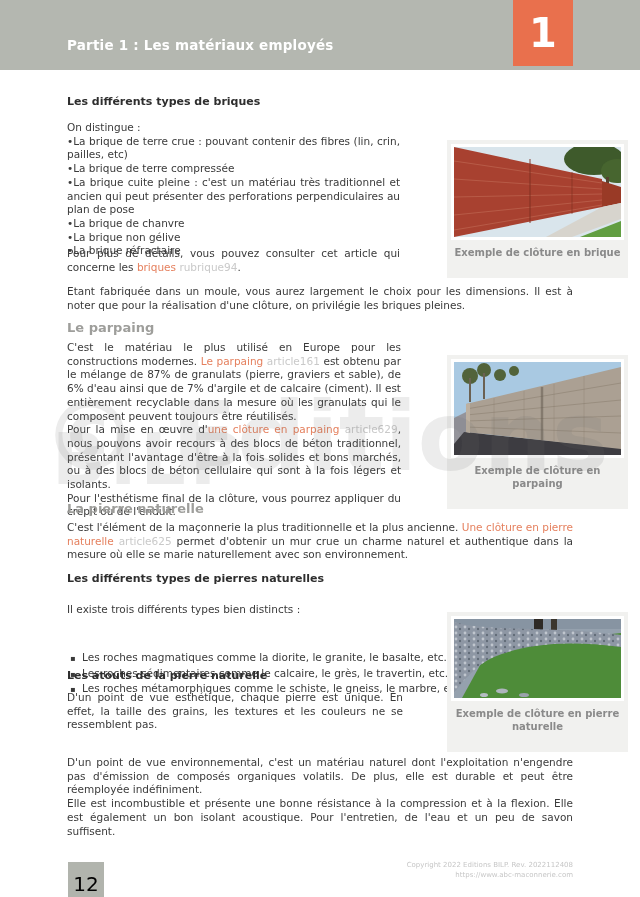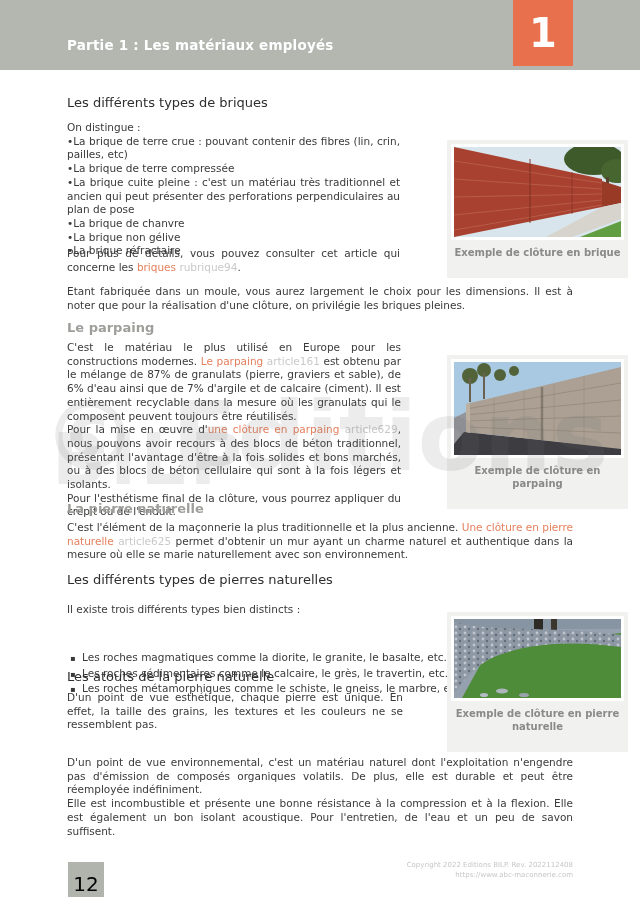--- a/index.html
+++ b/index.html
@@ -16,21 +16,21 @@
                font-size:40px;font-weight:bold;color:#ffffff;}
 
   
   .wm{position:absolute;font-weight:bold;line-height:1;color:rgba(110,110,110,0.13);
       z-index:6;pointer-events:none;white-space:nowrap;}
   .wm1{left:42px;top:389px;font-size:96px;}
   .wm2{left:52px;top:424px;font-size:71px;letter-spacing:4px;}
 
   
   .body{font-size:10.5px;line-height:13.7px;text-align:justify;color:#3a3a3a;}
-  .h3{font-size:13px;font-weight:normal;color:#2e2e2e;}
+  .h3{font-size:11px;font-weight:bold;color:#2e2e2e;}
   .h2{font-size:13px;font-weight:bold;color:#9e9e9b;}
   .link{color:#e5805e;cursor:pointer;}
   .ref{color:#c9c9c9;}
 
   .bullet-item{position:relative;}
   .bullet-item::before{content:"\2022";}
 
   .sq-list .sq-item{position:relative;padding-left:15px;line-height:15.6px;font-size:10.5px;}
   .sq-list .sq-item::before{content:"\25AA";position:absolute;left:3px;font-size:8px;top:1px;}
 
@@ -93,21 +93,21 @@
     </p>
     <p>Pour l'esthétisme final de la clôture, vous pourrez appliquer du crépit ou de l'enduit.</p>
   </div>
 
   <h2 class="abs h2" style="left:67px;top:501px;">La pierre naturelle</h2>
 
   <p class="abs body" style="left:67px;top:521px;width:506px;">
     <span>C'est l'élément de la maçonnerie la plus traditionnelle et la plus ancienne.</span>
     <span class="link">Une clôture en pierre naturelle</span>
     <span class="ref">article625</span>
-    <span>permet d'obtenir un mur ayant un charme naturel et authentique dans la mesure où elle se marie naturellement avec son environnement.</span>
+    <span>permet d'obtenir un mur crue un charme naturel et authentique dans la mesure où elle se marie naturellement avec son environnement.</span>
   </p>
 
   <h3 class="abs h3" style="left:67px;top:572px;">Les différents types de pierres naturelles</h3>
   <p class="abs body" style="left:67px;top:597px;width:400px;margin-top:6px;">Il existe trois différents types bien distincts :</p>
 
   <div class="abs sq-list" style="left:67px;top:650px;width:400px;">
     <div class="sq-item">Les roches magmatiques comme la diorite, le granite, le basalte, etc.</div>
     <div class="sq-item">Les roches sédimentaires comme le calcaire, le grès, le travertin, etc.</div>
     <div class="sq-item">Les roches métamorphiques comme le schiste, le gneiss, le marbre, etc.</div>
   </div>

